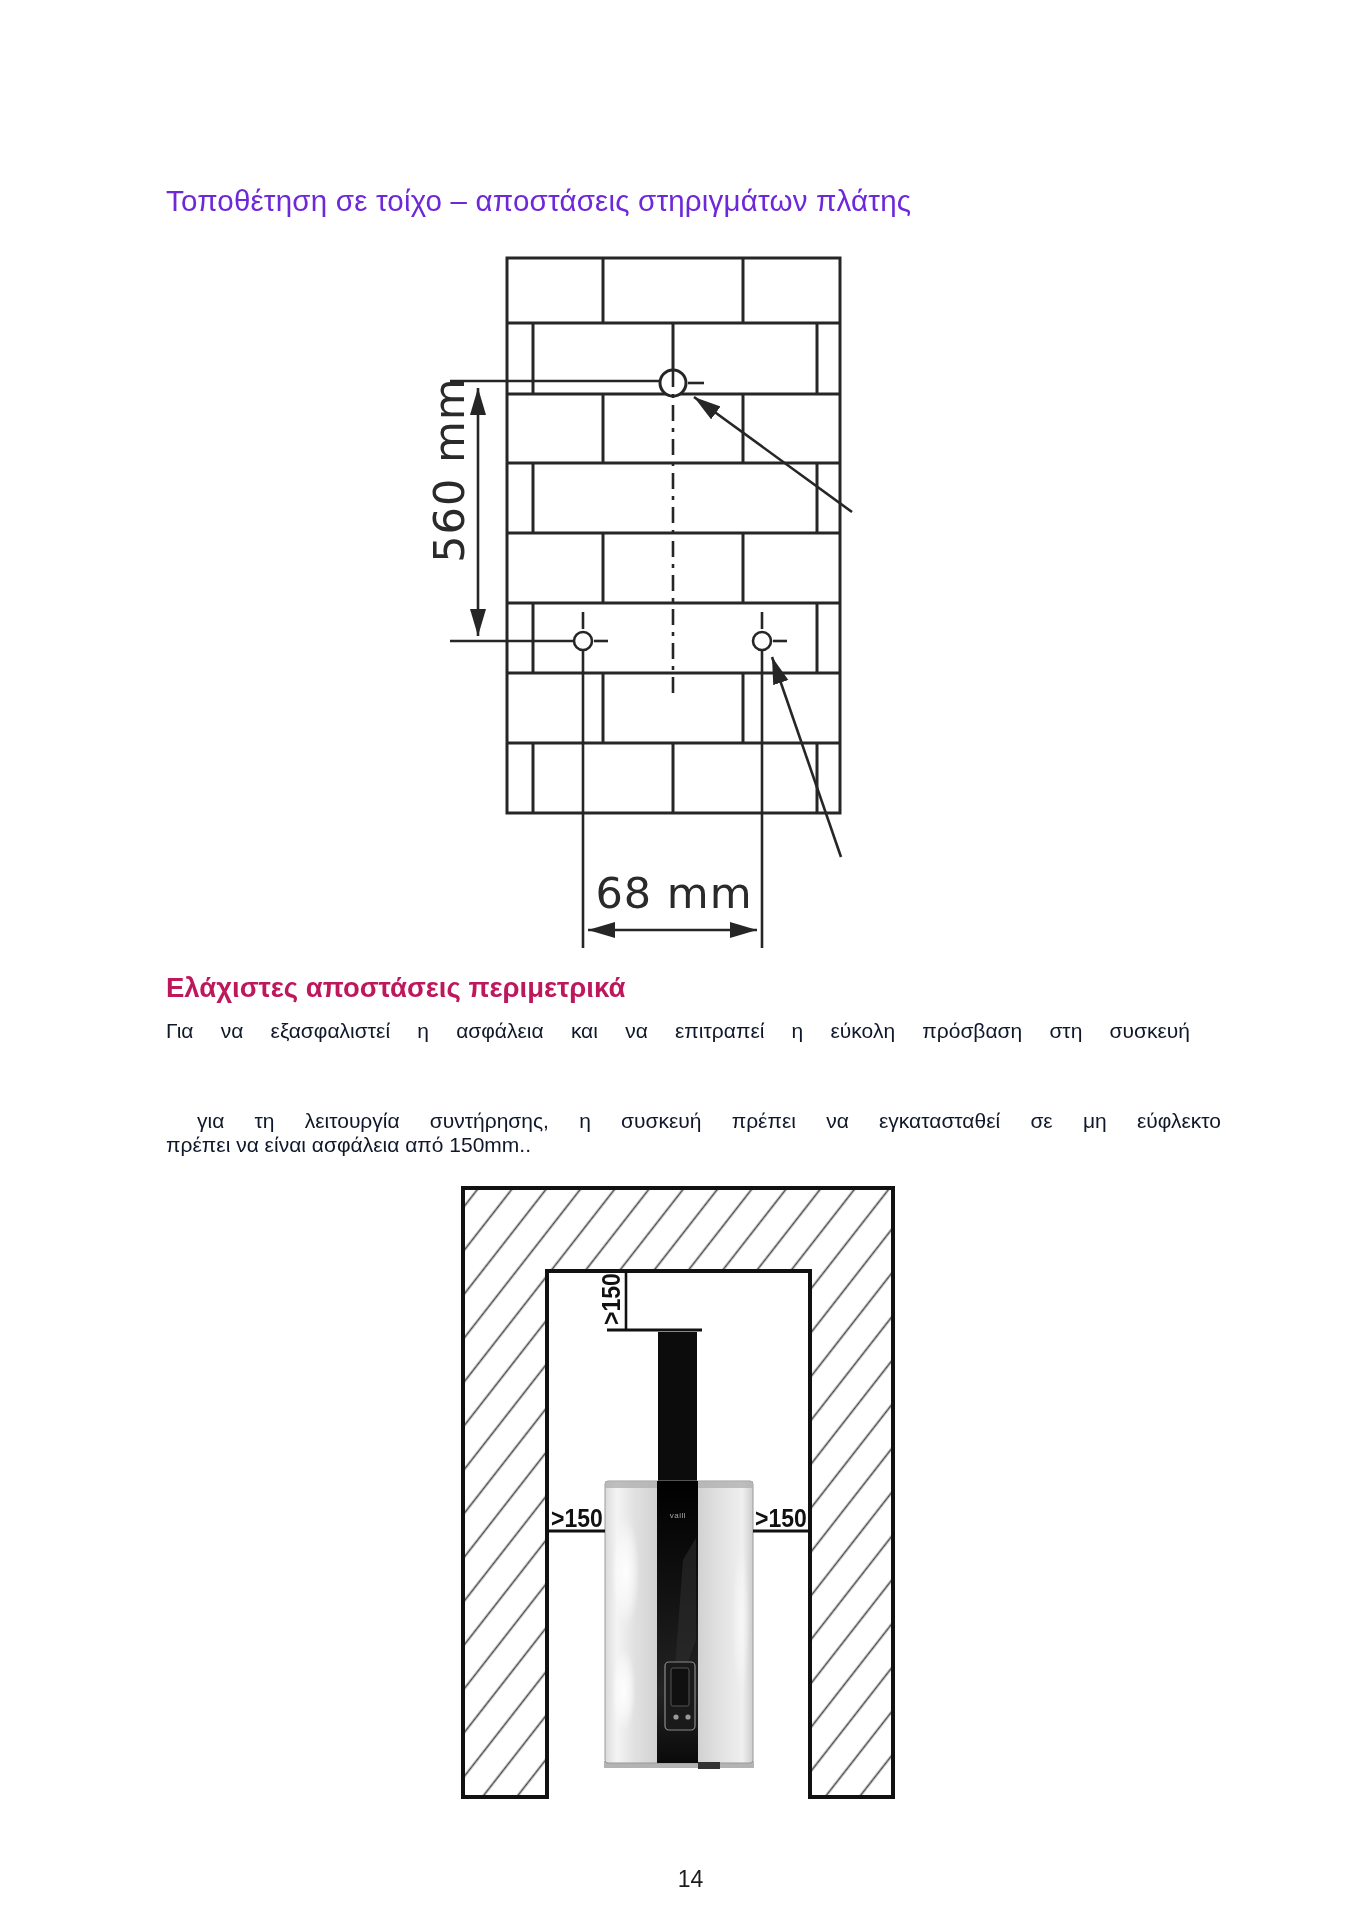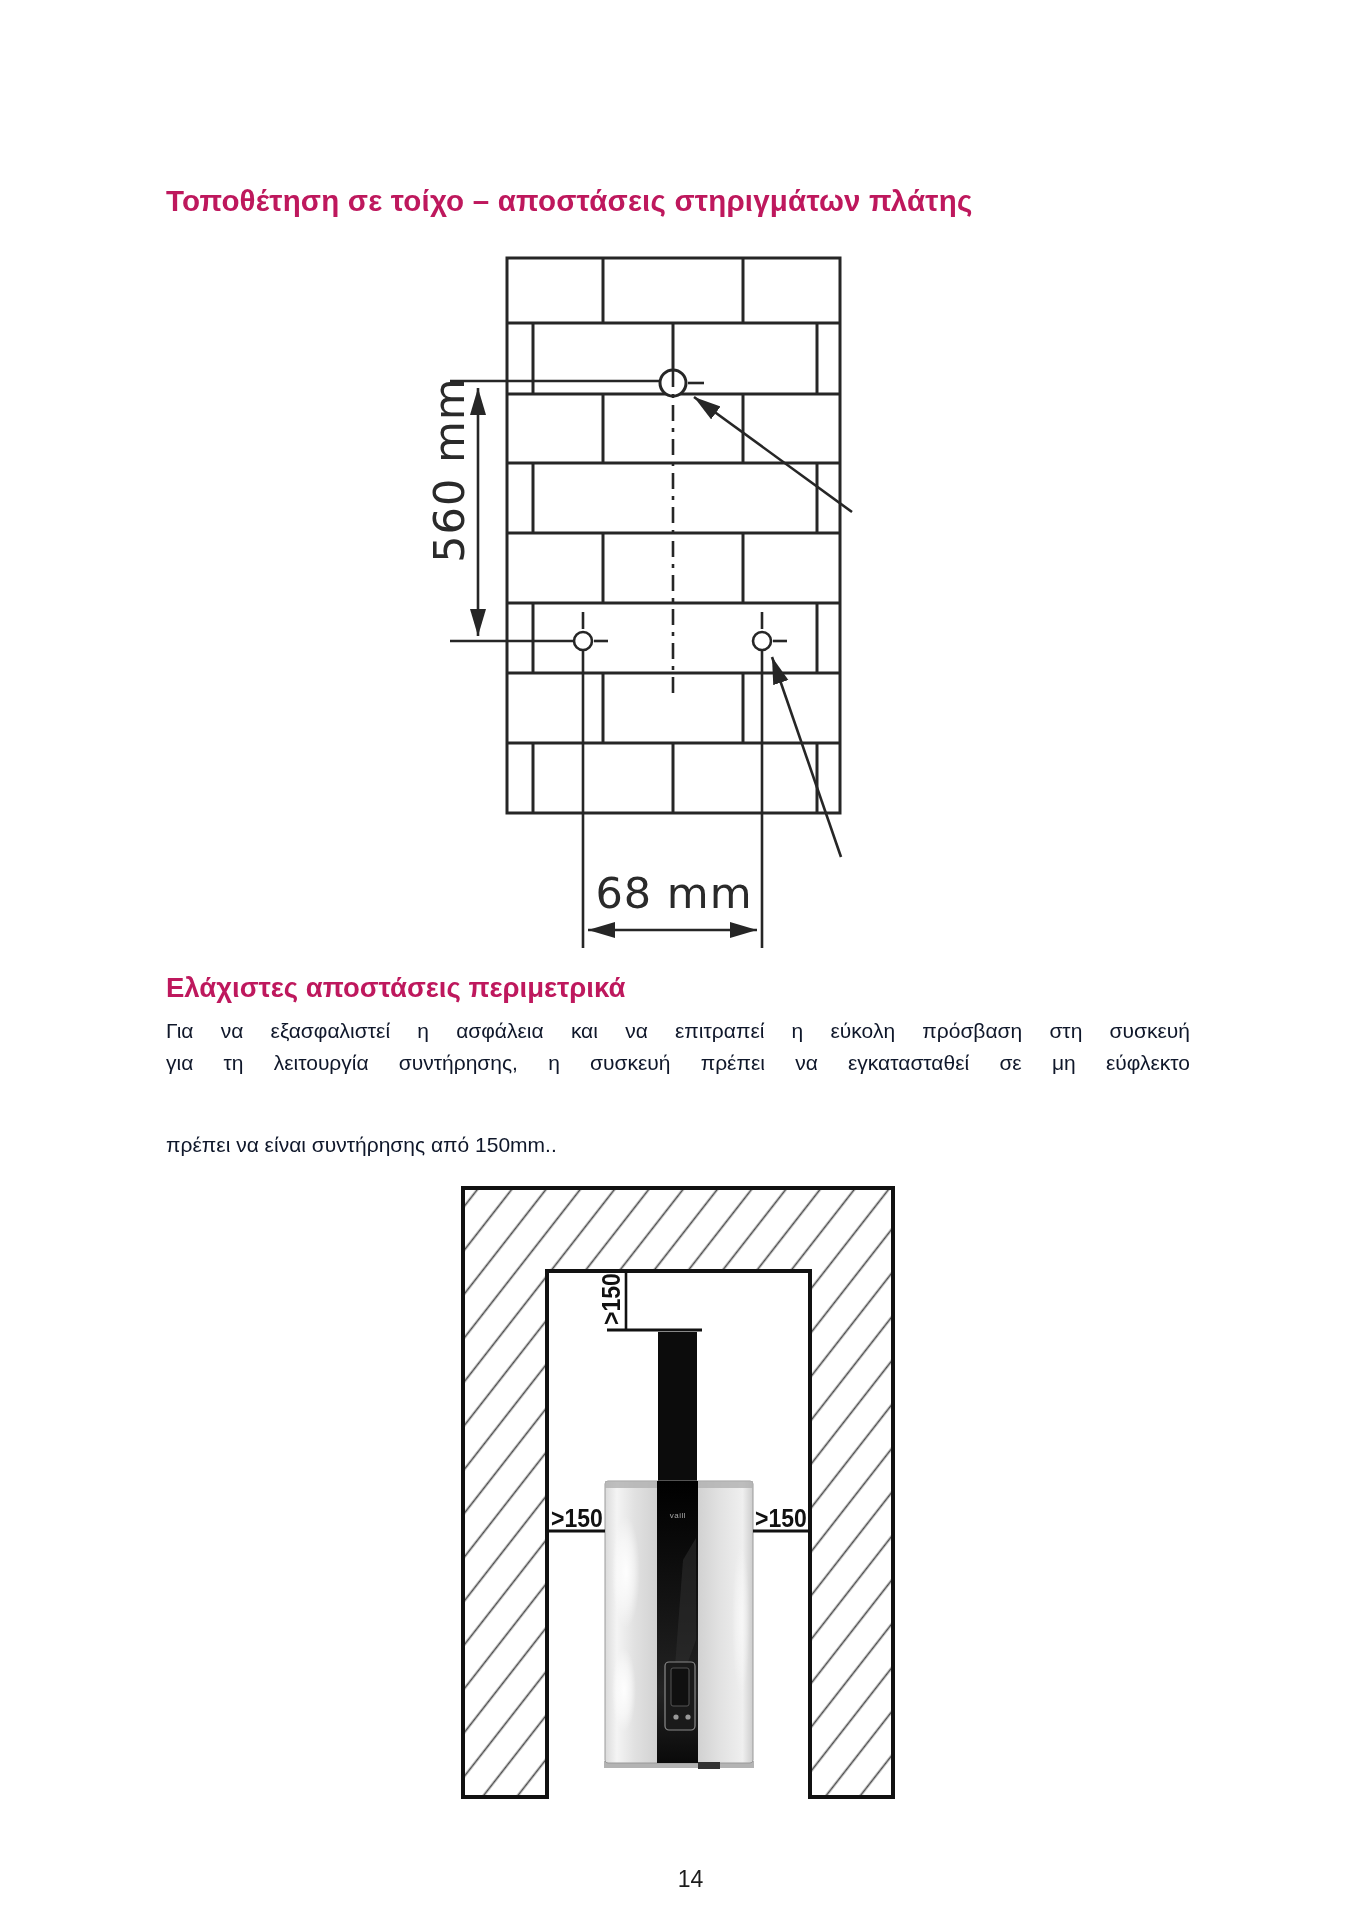--- a/index.html
+++ b/index.html
@@ -3,33 +3,33 @@
 <meta charset="utf-8">
 <style>
   html,body{margin:0;padding:0;background:#9e9e9e;}
   .page{
     position:relative; width:1357px; height:1920px; background:#ffffff;
     font-family:"Liberation Sans", sans-serif; color:#262626; overflow:hidden;
     margin:0 auto;
   }
   .doc-title{
     position:absolute; left:166px; top:184px; width:1050px;
-    font-size:29.5px; font-weight:bold; letter-spacing:0.2px; color:#be185d;
+    font-size:29.5px; font-weight:normal; letter-spacing:0.2px; color:#6d28d9;
   }
   .sec-heading{
     position:absolute; left:166px; top:972px; width:1050px;
     font-size:27.5px; font-weight:bold; color:#be185d;
   }
   .body-line{
     position:absolute; left:166px; width:1024px; height:38px;
     font-size:21px; line-height:38px; color:#0f172a;
     white-space:nowrap;
   }
   .body-line.just{ text-align:justify; text-align-last:justify; }
-  .line1{ top:1012px; } .line2{ top:1044px; } .line3{ top:1088px; } .line4{ top:1126px; }
+  .line1{ top:1012px; } .line2{ top:1102px;margin-left:31px; } .line3{ top:1088px; } .line4{ top:1126px; }
   .fig{ position:absolute; }
   #fig-brackets{ left:340px; top:230px; }
   #fig-clearance{ left:440px; top:1180px; }
   .page-number{
     position:absolute; left:0; top:1866px; width:1357px;
     text-align:center; font-size:23px; color:#1c1c1c;margin-left:12px;
   }
   .dim-label{
     font-family:"DejaVu Sans", sans-serif; font-size:43px; fill:#2a2a2a;
     letter-spacing:1px;
@@ -122,21 +122,21 @@
 
     <g stroke="#262626" stroke-width="2.6" fill="none">
       <line x1="852" y1="512" x2="694" y2="397" marker-end="url(#arr1)"></line>
       <line x1="841" y1="857" x2="772" y2="657" marker-end="url(#arr1)"></line>
     </g>
   </svg>
 
   <div class="sec-heading">Ελάχιστες αποστάσεις περιμετρικά</div>
   <div class="body-line just line1">Για να εξασφαλιστεί η ασφάλεια και να επιτραπεί η εύκολη πρόσβαση στη συσκευή</div>
   <div class="body-line just line2">για τη λειτουργία συντήρησης, η συσκευή πρέπει να εγκατασταθεί σε μη εύφλεκτο</div>
-  <div class="body-line line4">πρέπει να είναι συντήρησης από 150mm..</div>
+  <div class="body-line line4">πρέπει να είναι ασφάλεια από 150mm..</div>
 
   <svg id="fig-clearance" class="fig" width="470" height="645" viewBox="440 1180 470 645">
     <defs>
       <pattern id="hatch" width="10" height="27" patternUnits="userSpaceOnUse" patternTransform="rotate(-52)">
         <rect width="10" height="27" fill="#ffffff"></rect>
         <line x1="0" y1="1.5" x2="10" y2="1.5" stroke="#4b4b4b" stroke-width="1.7"></line>
       </pattern>
       <linearGradient id="bodyGrad" x1="0" y1="0" x2="1" y2="0">
         <stop offset="0" stop-color="#dadada"></stop>
         <stop offset="0.08" stop-color="#f4f4f4"></stop>

